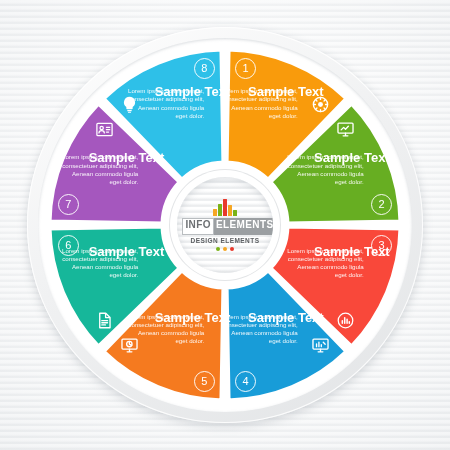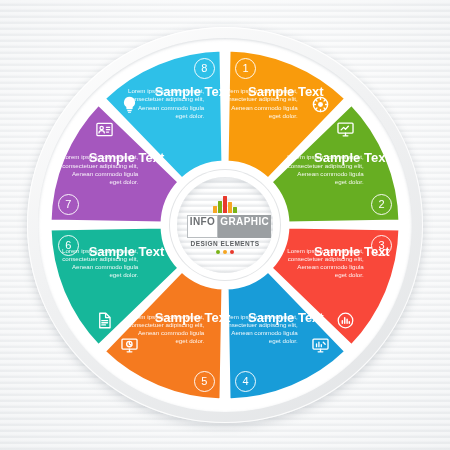--- a/index.html
+++ b/index.html
@@ -63,21 +63,21 @@
       repeating-linear-gradient(to bottom,
         #ffffff 0px,#ffffff 2px,#f7f8f9 3px,#e8eaec 5px,#f4f5f6 6px);
     box-shadow:0 0 0 7px #ffffff, 0 0 0 8px #e3e5e7,
                inset 0 2px 7px rgba(140,150,158,.30);
     display:flex; flex-direction:column;
     align-items:center; justify-content:center;
     overflow:hidden;
   }
   #logo-bars{ display:flex; align-items:flex-end; gap:1.5px; height:17px; margin-bottom:2px; }
   #logo-bars i{ display:block; width:3.5px; border-radius:.5px; }
-  .logo-wordmark{ display:flex; align-items:stretch; height:23px;margin-left:8px; }
+  .logo-wordmark{ display:flex; align-items:stretch; height:17px;margin-left:8px; }
   .word-info{
     background:#ffffff;
     border:1px solid #b9bdc0;
     color:#6d7073;
     font-size:10px; font-weight:bold; letter-spacing:.4px;
     padding:0 2px; line-height:11px;
   }
   .word-graphic{
     background:#9b9fa2;
     color:#ffffff;
@@ -282,21 +282,21 @@
   <div id="hub">
     <div id="logo-bars">
         <i style="background: rgb(245, 166, 35); height: 7px;"></i>
         <i style="background: rgb(122, 179, 23); height: 12px;"></i>
         <i style="background: rgb(232, 57, 44); height: 17px;"></i>
         <i style="background: rgb(245, 166, 35); height: 11px;"></i>
         <i style="background: rgb(122, 179, 23); height: 6px;"></i>
       </div>
     <div class="logo-wordmark">
       <span class="word-info">INFO</span>
-      <span class="word-graphic">GRAPHIC</span>
+      <span class="word-graphic">ELEMENTS</span>
     </div>
     <div class="logo-sub">DESIGN ELEMENTS</div>
     <div id="logo-dots">
         <i style="background: rgb(122, 179, 23);"></i>
         <i style="background: rgb(245, 166, 35);"></i>
         <i style="background: rgb(232, 57, 44);"></i>
       </div>
   </div>
 </div>
 

